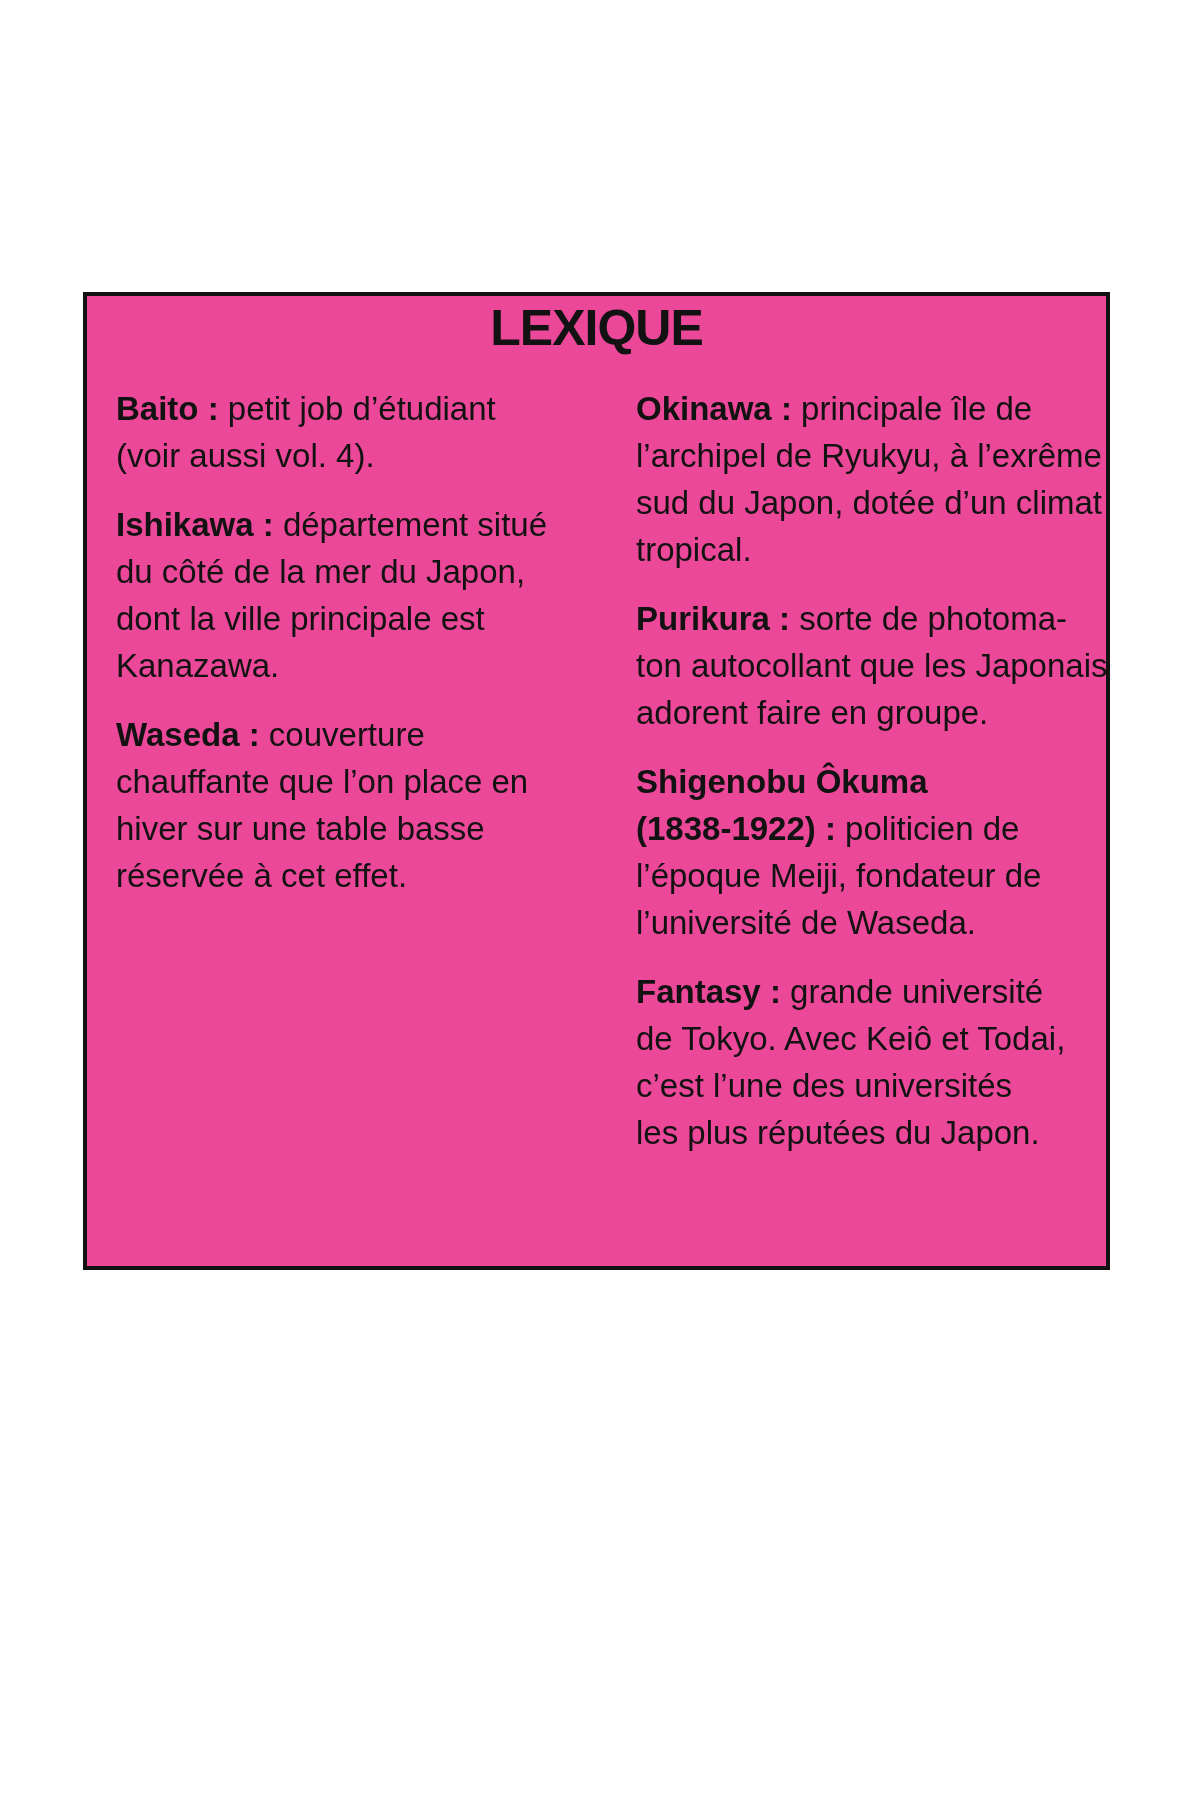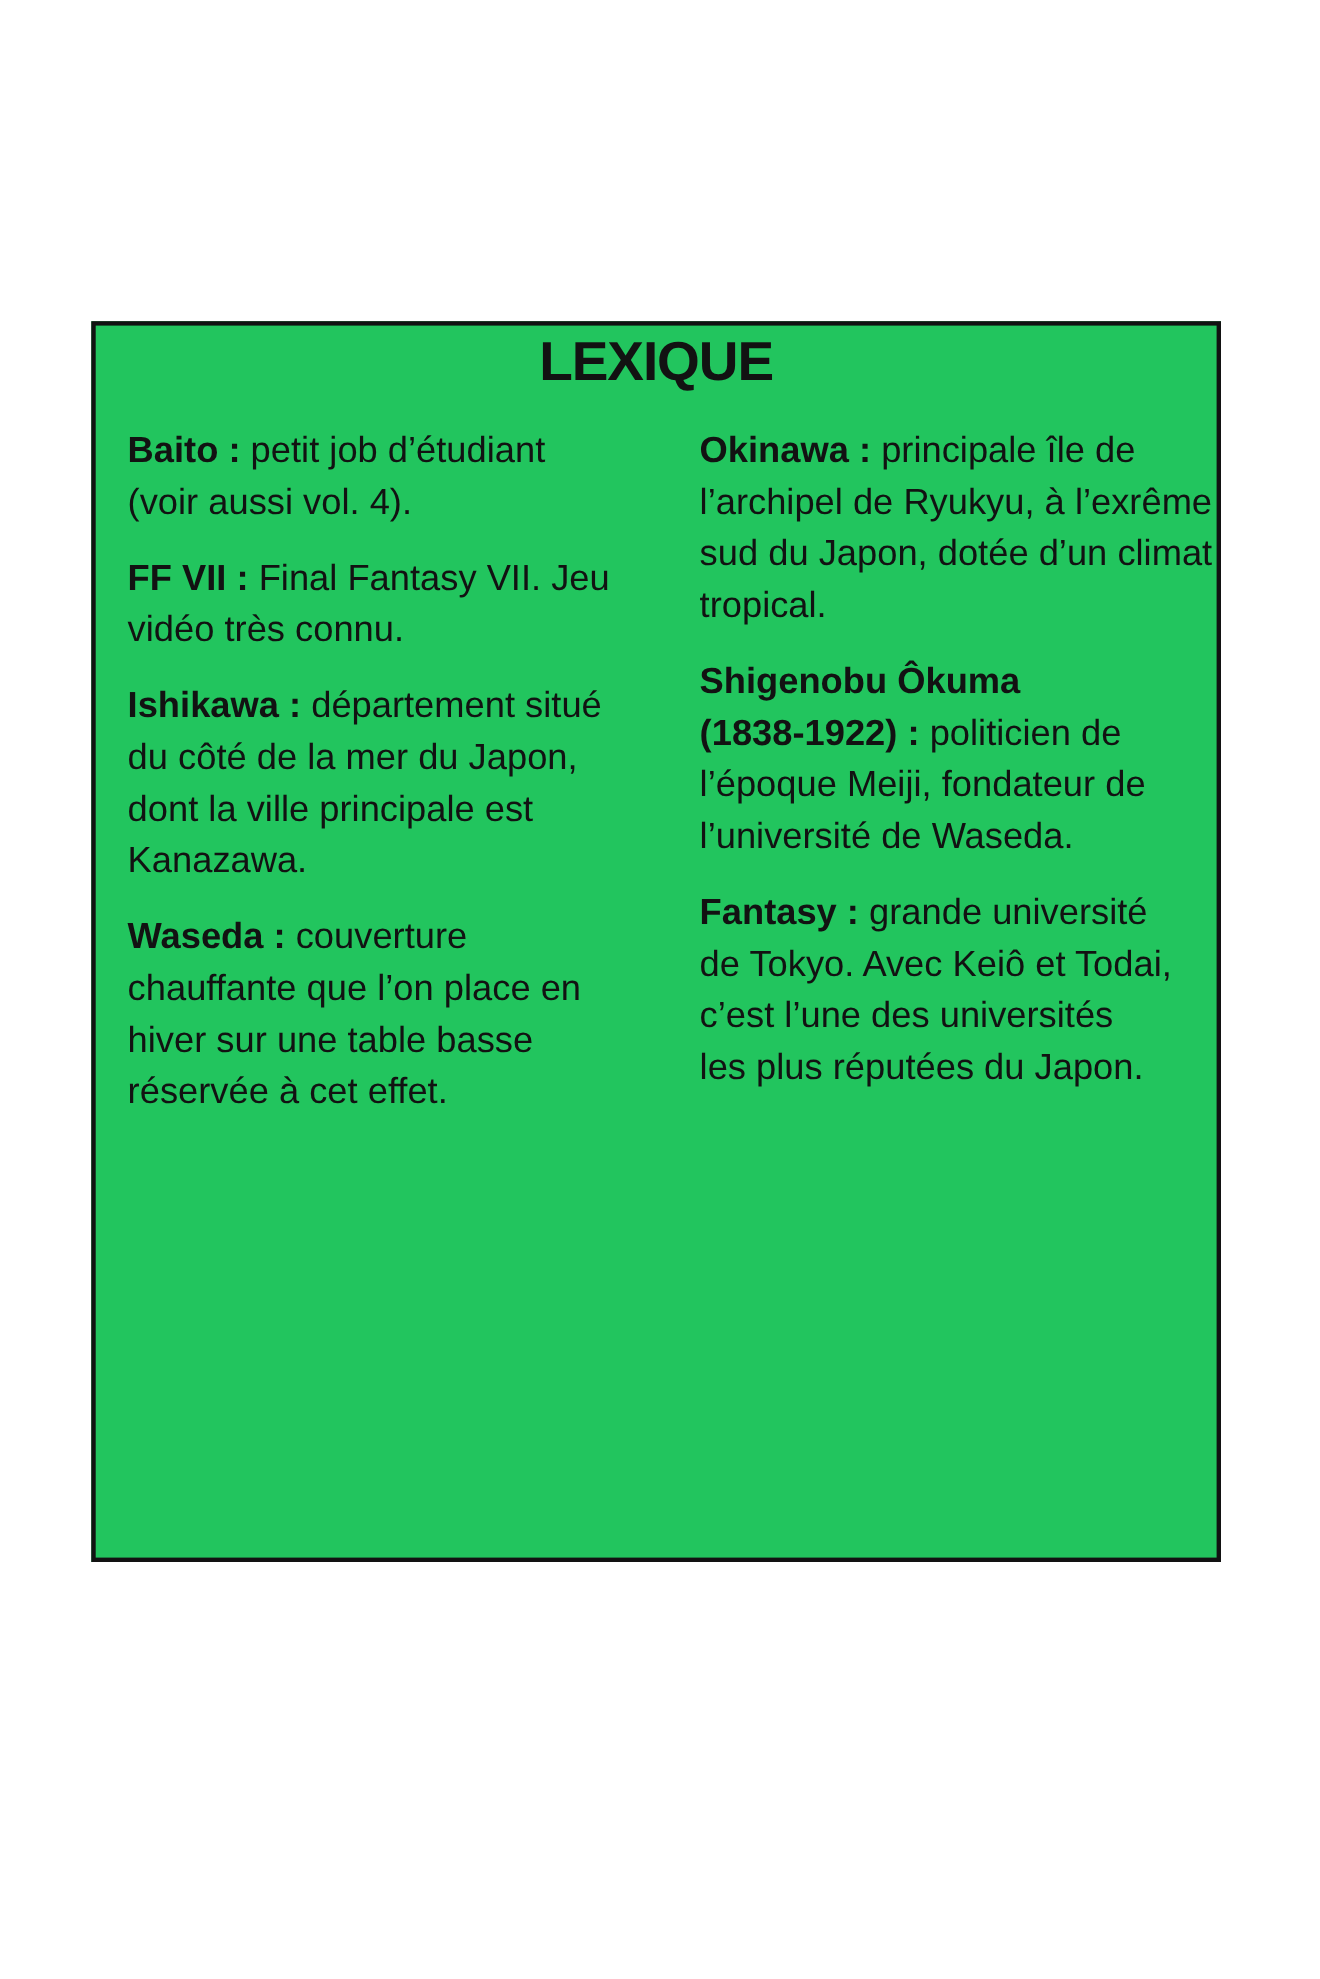--- a/index.html
+++ b/index.html
@@ -10,24 +10,24 @@
     background: #ffffff;
     font-family: "Liberation Sans", sans-serif;
     color: #121212;
     overflow: hidden;
   }
   .lexicon-box {
     position: absolute;
     left: 83px;
     top: 292px;
     width: 1027px;
-    height: 1128px;
+    height: 978px;
     box-sizing: border-box;
     border: 4px solid #121212;
-    background: #22c55e;
+    background: #ec4899;
   }
   .lexicon-title {
     position: absolute;
     top: 3px;
     left: 0;
     width: 100%;
     margin: 0;
     text-align: center;
     font-size: 50px;
     line-height: 58px;
@@ -46,32 +46,33 @@
   .entry { margin: 0 0 22px 0; }
   .entry b { font-weight: bold; }
 </style>
 </head>
 <body>
 
 <div class="page">
   <section class="lexicon-box">
     <h1 class="lexicon-title">LEXIQUE</h1>
     <div class="column col-left"><p class="entry"><b>Baito :</b><span> petit job d’étudiant
-(voir aussi vol. 4).</span></p><p class="entry"><b>FF VII :</b><span> Final Fantasy VII. Jeu
-vidéo très connu.</span></p><p class="entry"><b>Ishikawa :</b><span> département situé
+(voir aussi vol. 4).</span></p><p class="entry"><b>Ishikawa :</b><span> département situé
 du côté de la mer du Japon,
 dont la ville principale est
 Kanazawa.</span></p><p class="entry"><b>Waseda :</b><span> couverture
 chauffante que l’on place en
 hiver sur une table basse
 réservée à cet effet.</span></p></div>
     <div class="column col-right"><p class="entry"><b>Okinawa :</b><span> principale île de
 l’archipel de Ryukyu, à l’exrême
 sud du Japon, dotée d’un climat
-tropical.</span></p><p class="entry"><b>Shigenobu Ôkuma
+tropical.</span></p><p class="entry"><b>Purikura :</b><span> sorte de photoma-
+ton autocollant que les Japonais
+adorent faire en groupe.</span></p><p class="entry"><b>Shigenobu Ôkuma
 (1838-1922) :</b><span> politicien de
 l’époque Meiji, fondateur de
 l’université de Waseda.</span></p><p class="entry"><b>Fantasy :</b><span> grande université
 de Tokyo. Avec Keiô et Todai,
 c’est l’une des universités
 les plus réputées du Japon.</span></p></div>
   </section>
 </div>
 
 </body></html>

